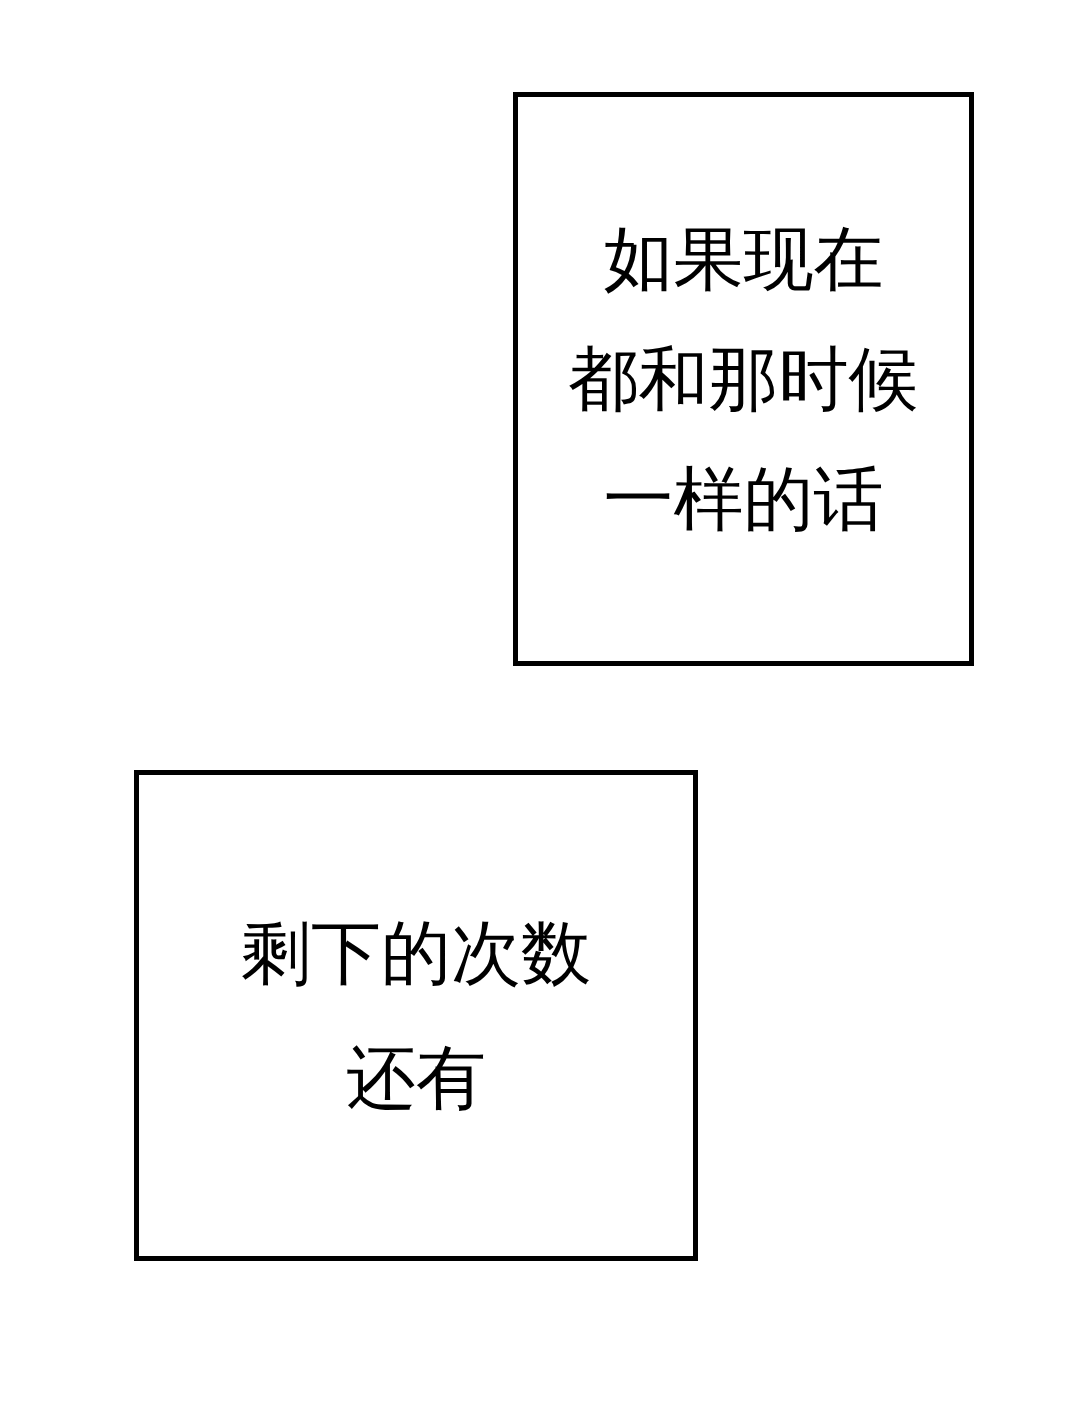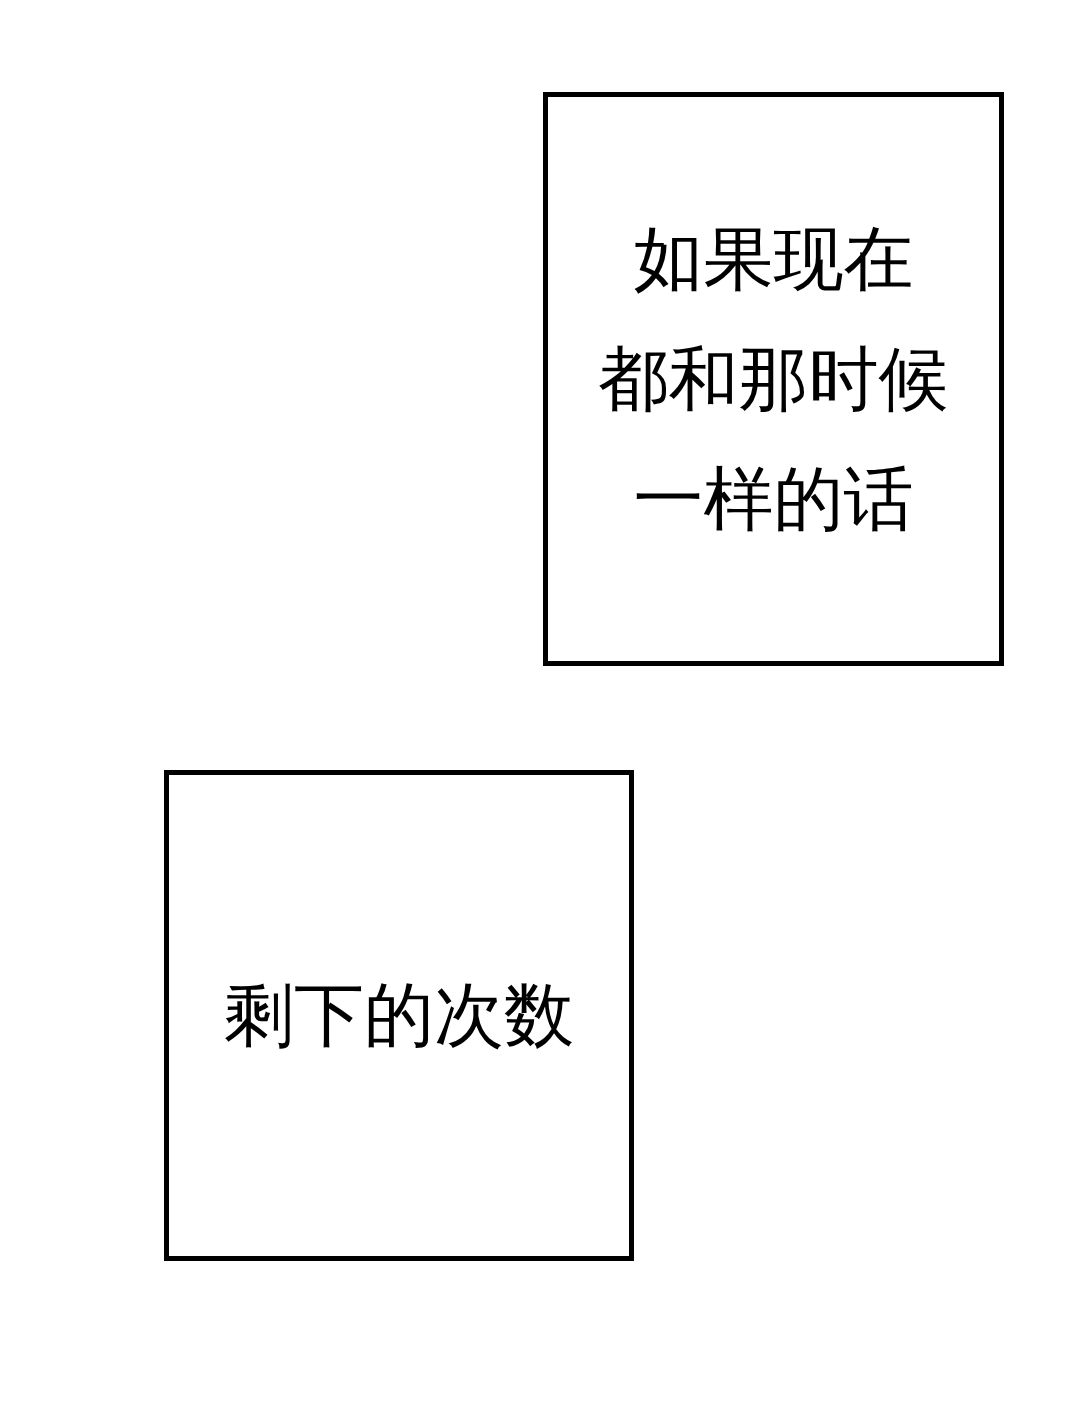--- a/index.html
+++ b/index.html
@@ -16,21 +16,20 @@
   }
   .dialogue-box {
     position: absolute;
     box-sizing: border-box;
     background: #ffffff;
     border: 5px solid #000000;
     display: flex;
     flex-direction: column;
     justify-content: center;
     align-items: center;
-    margin-left: 30px;
   }
   .dialogue-line {
     color: #000000;
     font-size: 70px;
     font-weight: 500;
     text-align: center;
     white-space: nowrap;
     letter-spacing: 0px;
   }
   #dialogue-box-top {
@@ -38,32 +37,33 @@
     top: 92px;
     width: 461px;
     height: 574px;
   }
   #dialogue-box-top .dialogue-line {
     line-height: 120px;
   }
   #dialogue-box-bottom {
     left: 134px;
     top: 770px;
-    width: 470px;
+    width: 564px;
     height: 491px;
     align-items: center;
   }
   #dialogue-box-bottom .dialogue-line {
     line-height: 125px;
   }
 </style>
 </head>
 <body>
 
 <div class="dialogue-box" id="dialogue-box-top">
   <div class="dialogue-line">如果现在</div>
   <div class="dialogue-line">都和那时候</div>
   <div class="dialogue-line">一样的话</div>
 </div>
 
 <div class="dialogue-box" id="dialogue-box-bottom">
   <div class="dialogue-line">剩下的次数</div>
+  <div class="dialogue-line">还有</div>
 </div>
 
 </body></html>

